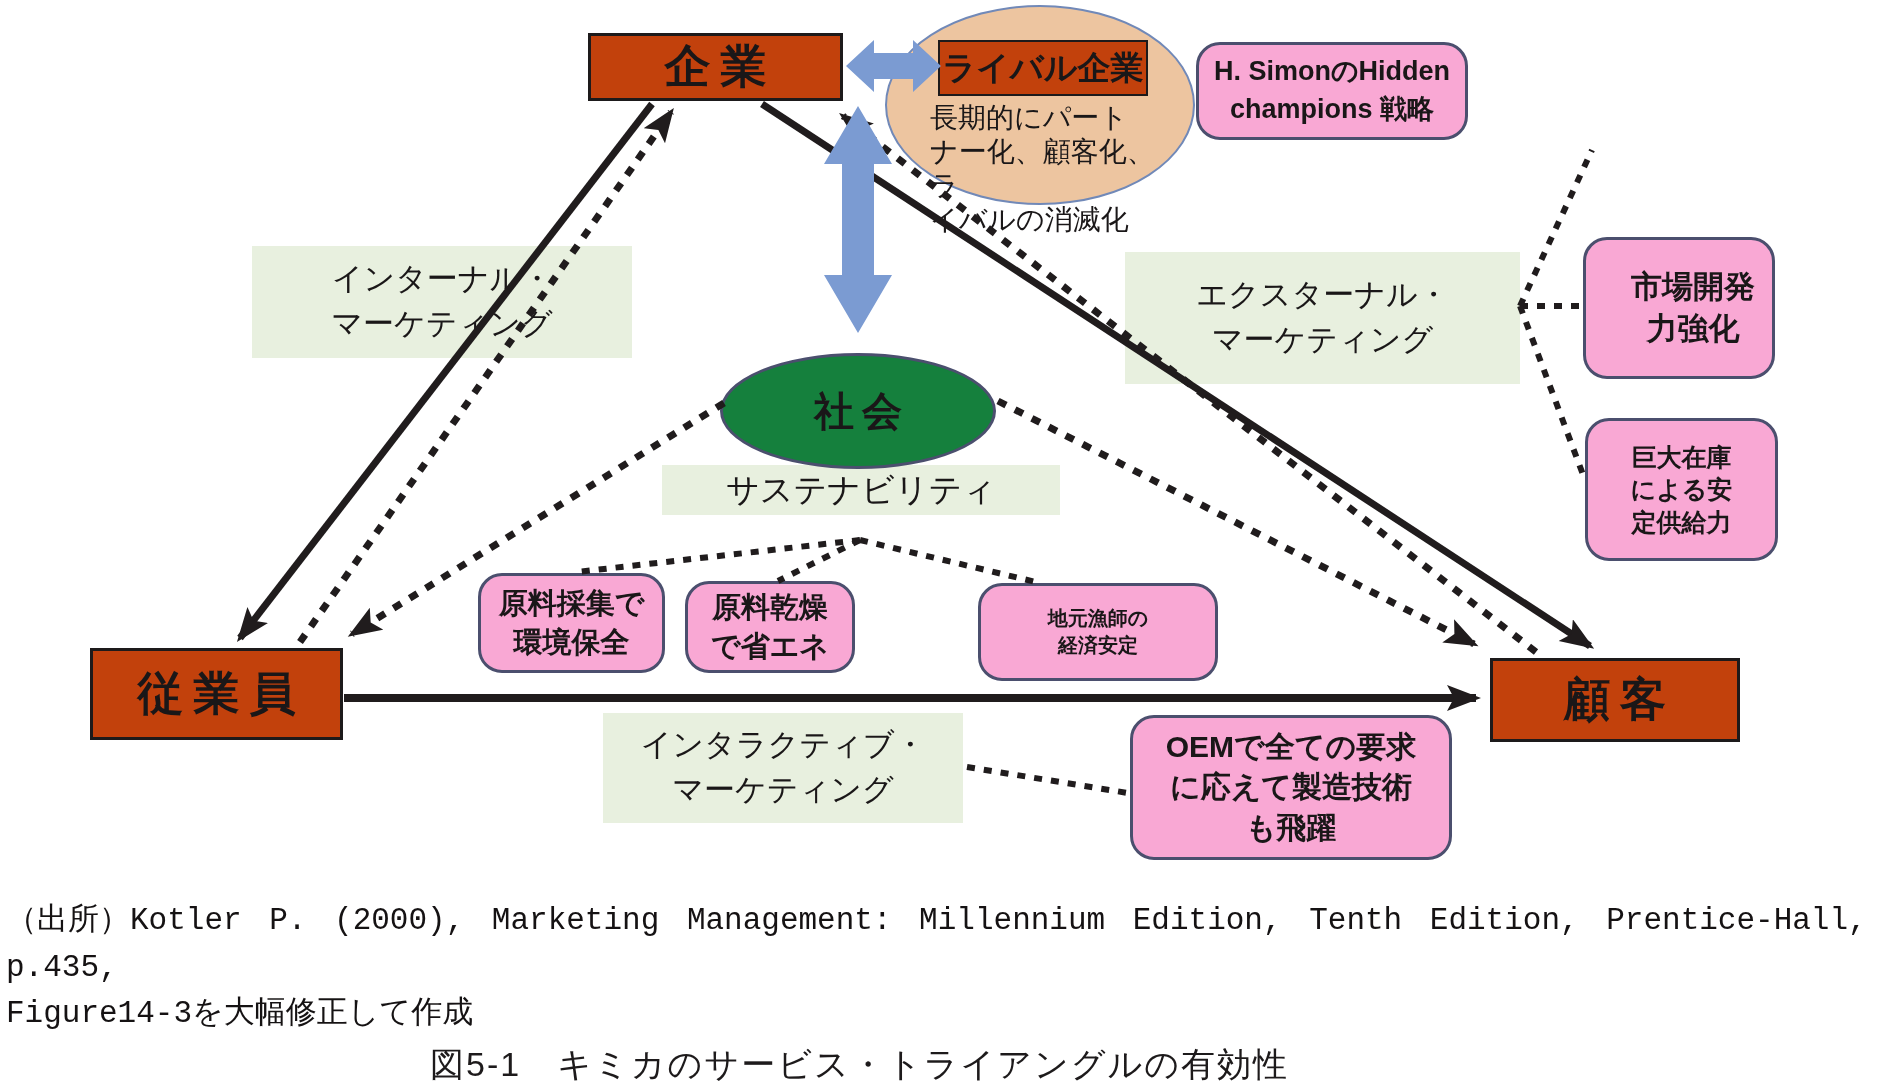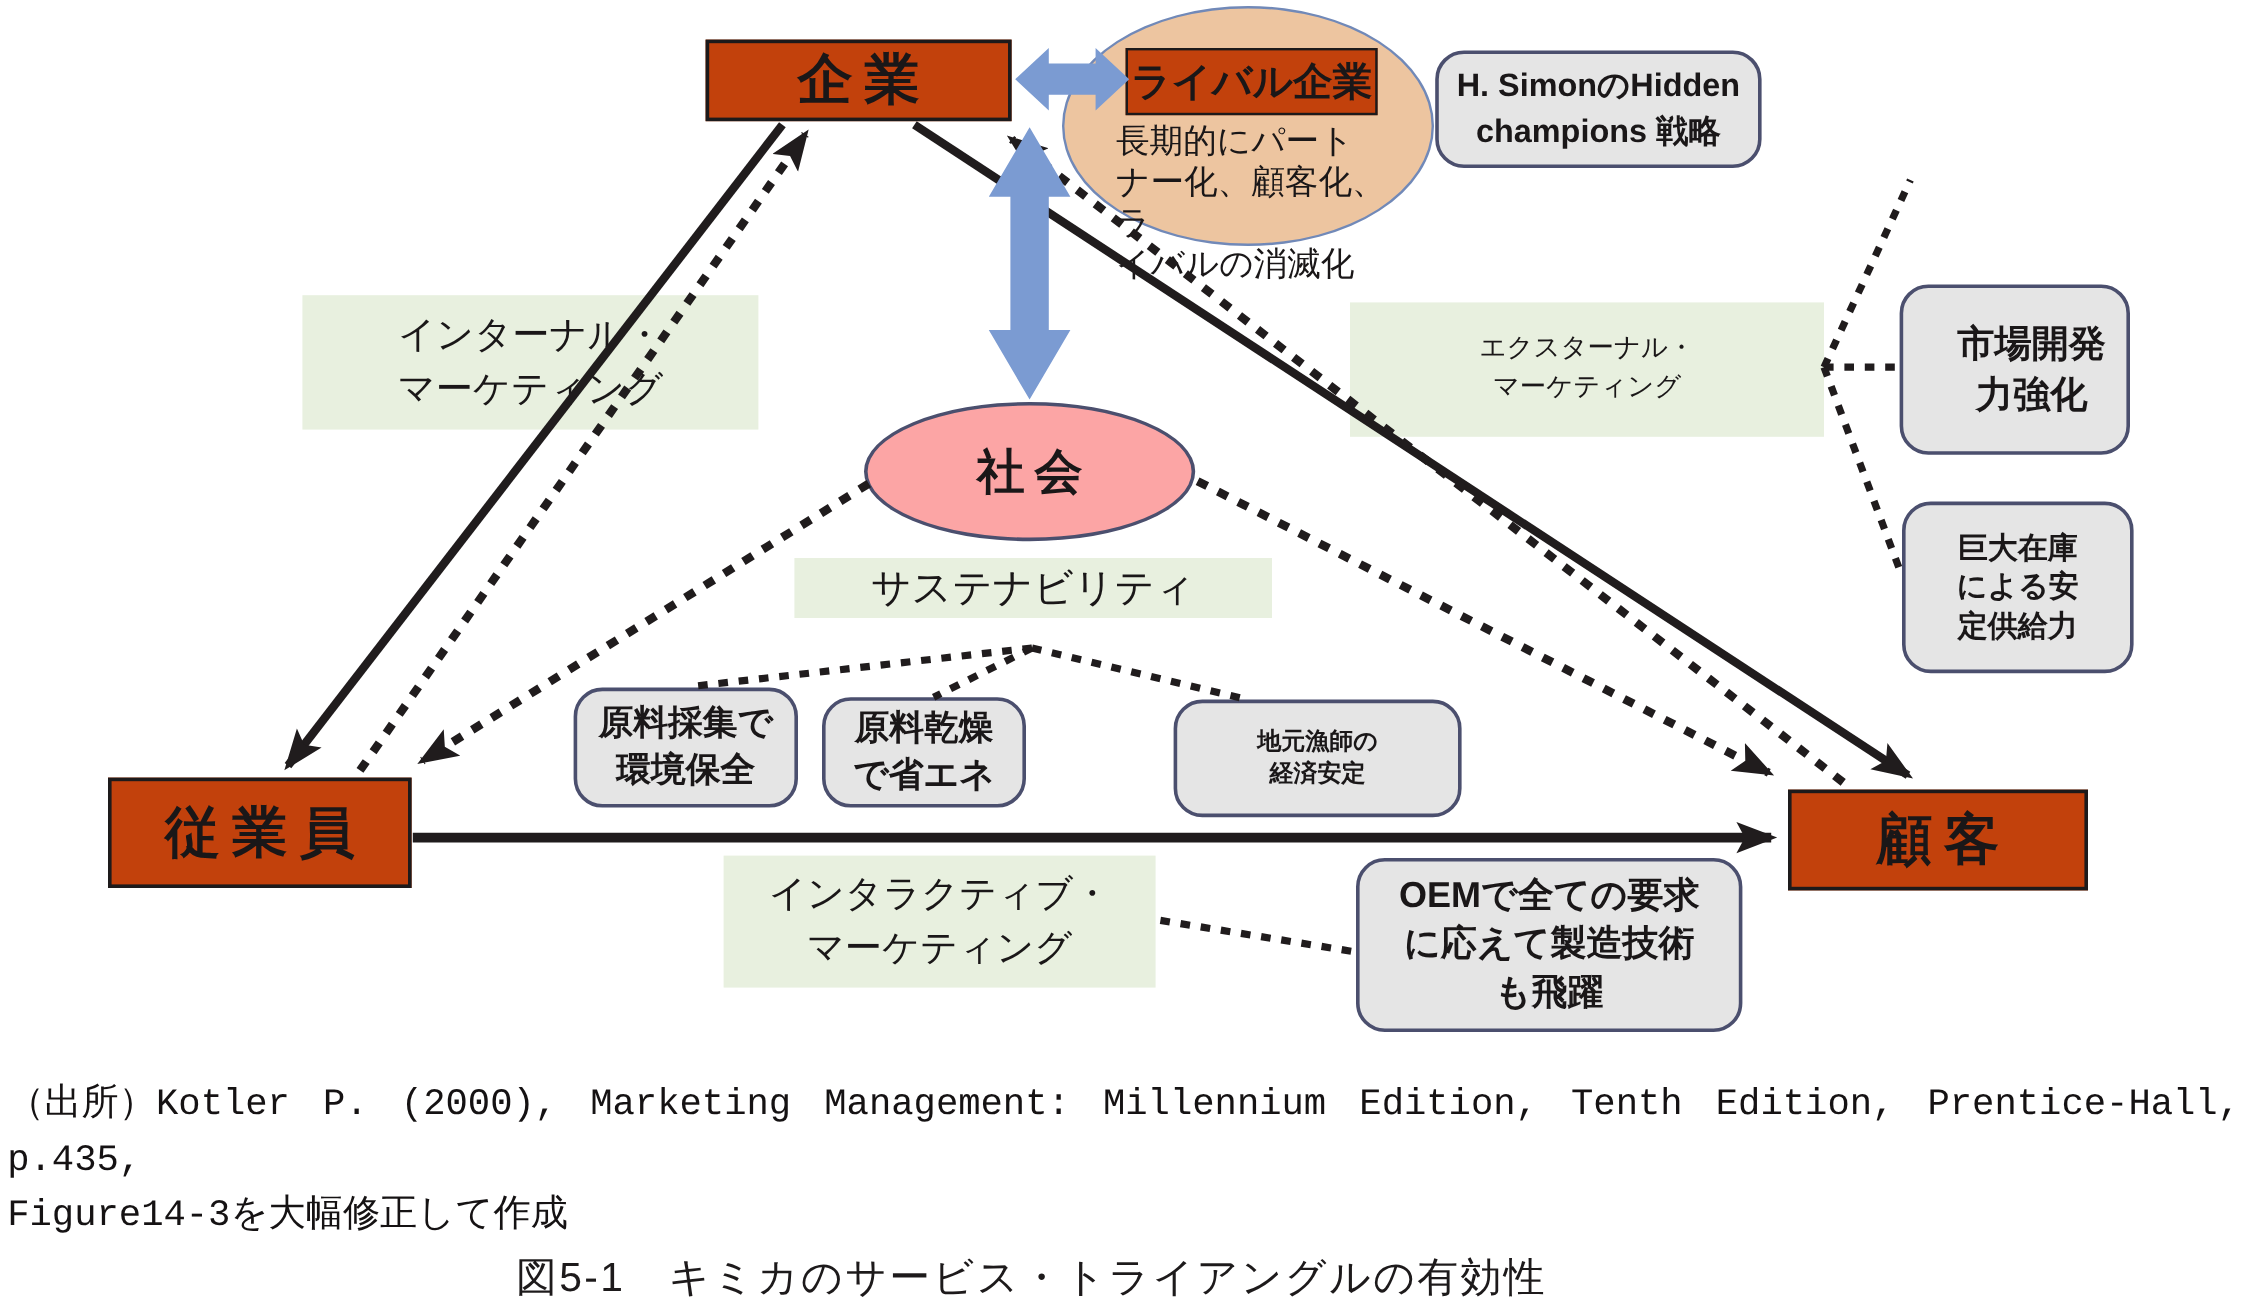--- a/index.html
+++ b/index.html
@@ -5,55 +5,55 @@
   html,body{margin:0;padding:0;background:#ffffff;}
   #canvas{
     position:relative;width:1882px;height:1087px;background:#ffffff;overflow:hidden;
     font-family:"Liberation Sans","DejaVu Sans",sans-serif;color:#1a1718;
   }
   .abs{position:absolute;box-sizing:border-box;}
   .flexc{display:flex;align-items:center;justify-content:center;text-align:center;}
   .pre{white-space:pre-line;}
   .ybox{background:#c2410c;border:3px solid #1d1a1b;}
   .ybox-big{font-size:46px;font-weight:600;letter-spacing:10px;text-indent:10px;}
-  .pbox{background:#e5e5e5;border:3px solid #4b4f6e;border-radius:24px;font-weight:700;}
+  .pbox{background:#f9a8d4;border:3px solid #4b4f6e;border-radius:24px;font-weight:700;}
   .gbox{background:#e8f0df;border:none;font-weight:500;}
   .ellipse-shape{border-radius:50%;}
   .note{font-weight:500;line-height:1.22;}
   svg{position:absolute;left:0;top:0;pointer-events:none;}
   .src{
     font-family:Liberation Mono, monospace;
     font-size:31px;line-height:1.5;word-spacing:9px;white-space:pre-line;color:#151213;
   }
   .cap{font-size:34px;font-weight:500;letter-spacing:2px;color:#1d1a1b;}
 </style>
 </head>
 <body>
 
 <div id="canvas">
 
   <div class="abs gbox flexc pre" style="left:252px;top:246px;width:380px;height:112px;font-size:31px;line-height:1.45;">インターナル・
 マーケティング</div>
-  <div class="abs gbox flexc pre" style="left:1125px;top:252px;width:395px;height:112px;font-size:22px;line-height:1.45;font-family:Liberation Mono, monospace;">エクスターナル・
+  <div class="abs gbox flexc pre" style="left:1125px;top:252px;width:395px;height:132px;font-size:31px;line-height:1.45;">エクスターナル・
 マーケティング</div>
   <div class="abs gbox flexc pre" style="left:662px;top:465px;width:398px;height:50px;font-size:33px;">サステナビリティ</div>
   <div class="abs gbox flexc pre" style="left:603px;top:713px;width:360px;height:110px;font-size:31px;line-height:1.45;">インタラクティブ・
 マーケティング</div>
 
   <div class="abs ellipse-shape" style="left:885px;top:5px;width:310px;height:200px;background:#edc5a0;border:2px solid #7189b8;"></div>
   <div class="abs ybox flexc" style="left:938px;top:40px;width:210px;height:56px;font-size:33px;font-weight:600;border-width:2px;">ライバル企業</div>
   <div class="abs pre note" style="left:930px;top:101px;width:250px;font-size:28px;">長期的にパート
 ナー化、顧客化、ラ
 イバルの消滅化</div>
 
   <div class="abs ybox flexc ybox-big" style="left:588px;top:33px;width:255px;height:68px;">企業</div>
   <div class="abs ybox flexc ybox-big" style="left:90px;top:648px;width:253px;height:92px;">従業員</div>
   <div class="abs ybox flexc ybox-big" style="left:1490px;top:658px;width:250px;height:84px;">顧客</div>
 
-  <div class="abs ellipse-shape flexc" style="left:720px;top:335px;width:276px;height:116px;background:#fca5a5;border:3px solid #4b4f6e;font-size:40px;font-weight:600;letter-spacing:8px;text-indent:8px;">社会</div>
+  <div class="abs ellipse-shape flexc" style="left:720px;top:353px;width:276px;height:116px;background:#15803d;border:3px solid #4b4f6e;font-size:40px;font-weight:600;letter-spacing:8px;text-indent:8px;">社会</div>
 
   <div class="abs pbox flexc pre" style="left:1196px;top:42px;width:272px;height:98px;font-size:27px;line-height:1.4;">H. SimonのHidden
 champions 戦略</div>
   <div class="abs pbox flexc pre" style="left:1583px;top:237px;width:192px;height:142px;font-size:31px;line-height:1.35;padding-left:28px;">市場開発
 力強化</div>
   <div class="abs pbox flexc pre" style="left:1585px;top:418px;width:193px;height:143px;font-size:25px;line-height:1.3;">巨大在庫
 による安
 定供給力</div>
   <div class="abs pbox flexc pre" style="left:478px;top:573px;width:187px;height:100px;font-size:29px;line-height:1.35;">原料採集で
 環境保全</div>

